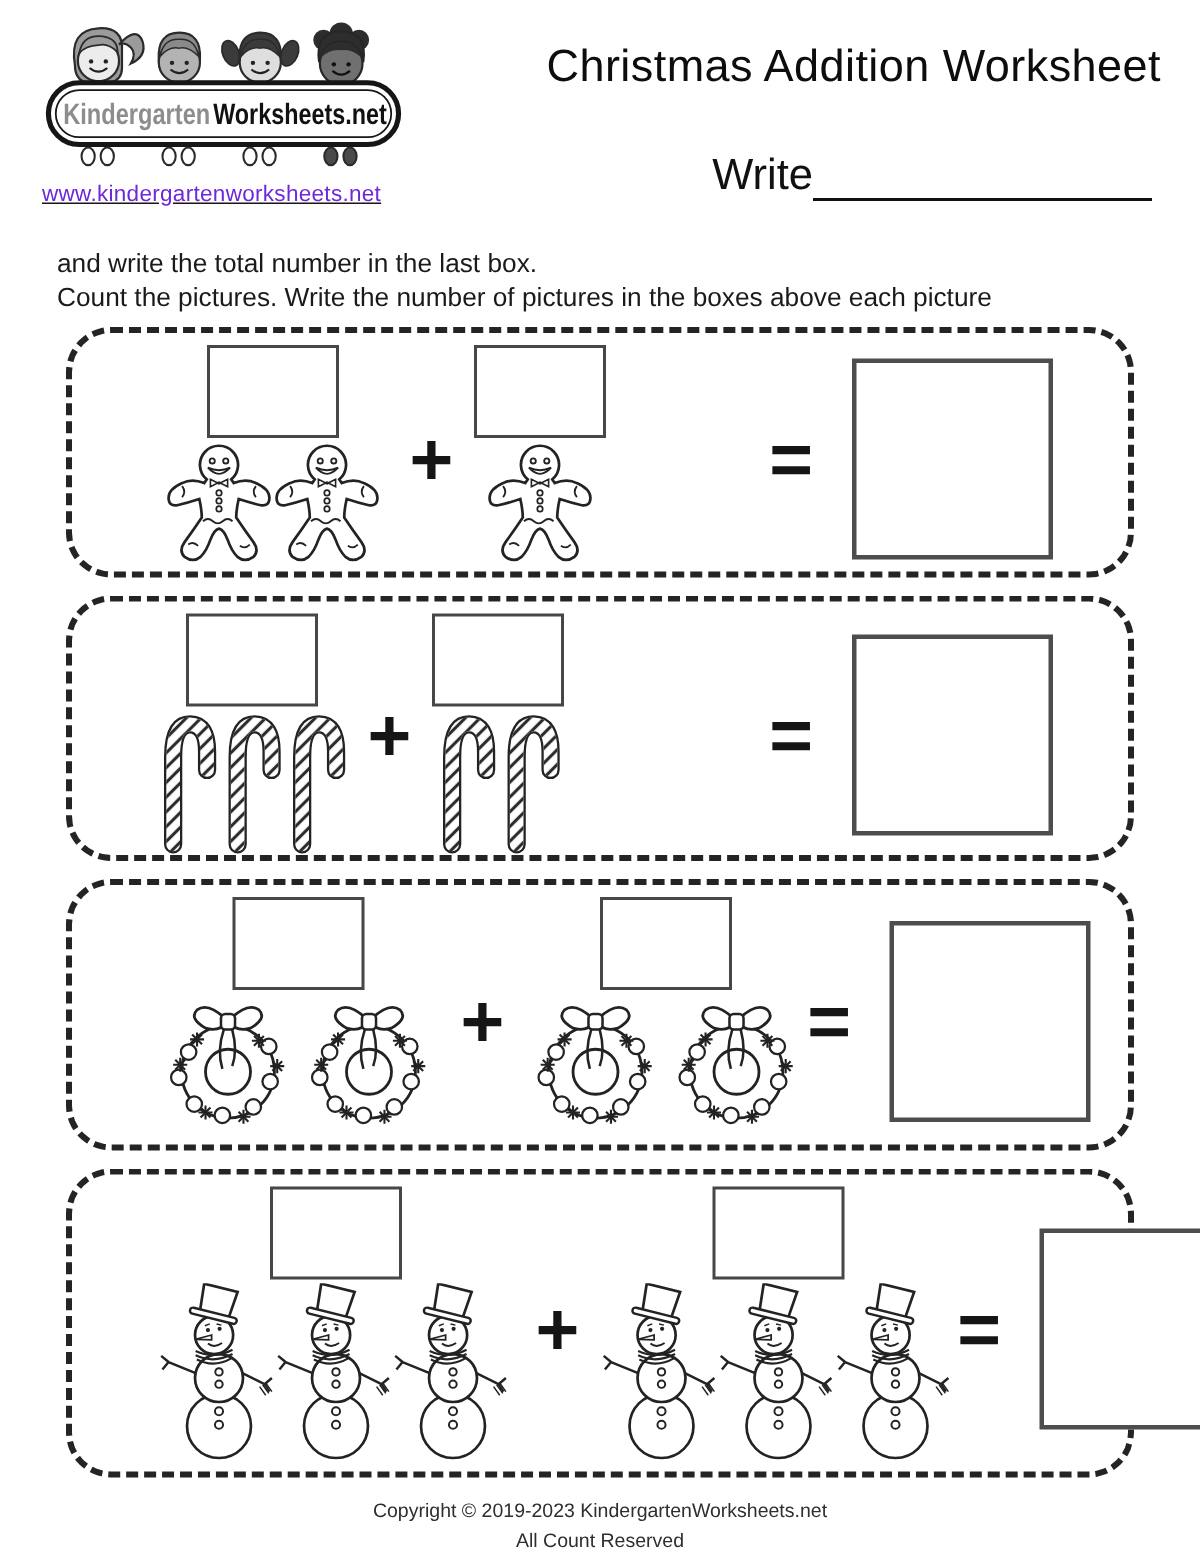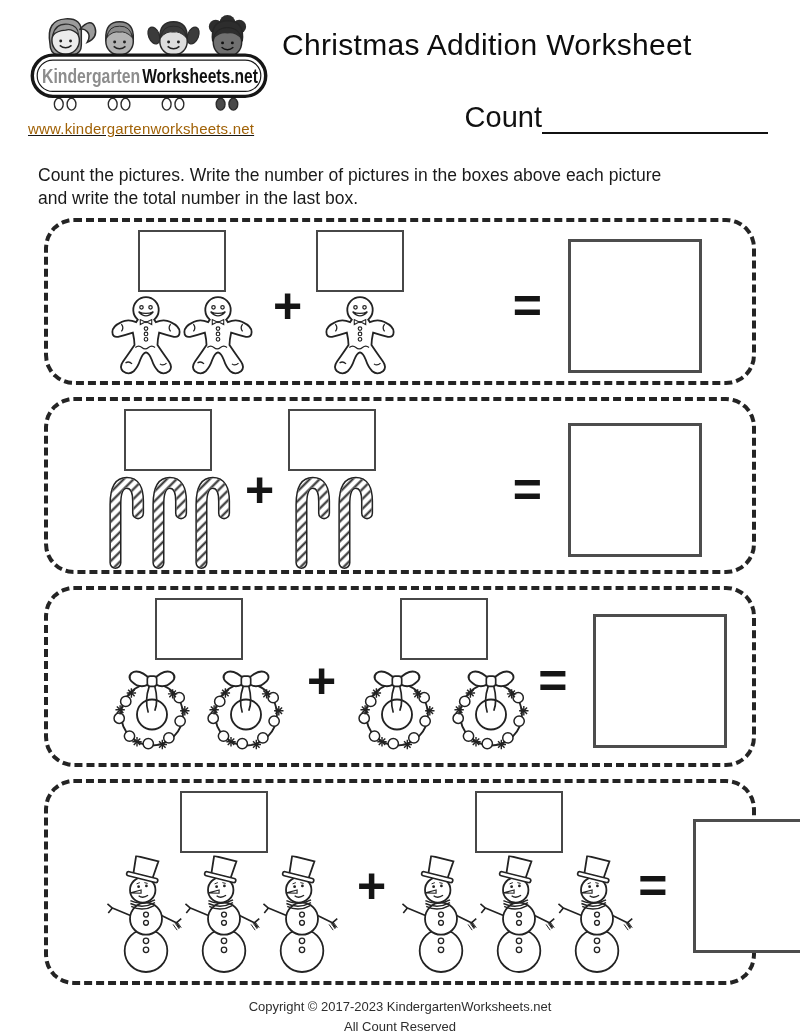--- a/index.html
+++ b/index.html
@@ -10,23 +10,23 @@
     height: 1035px;
     background: #fff;
     font-family: "Liberation Sans", sans-serif;
     color: #161616;
     overflow: hidden;
   }
 
   
   .header { display: flex; height: 150px; padding: 12px 26px 0 26px; }
   .logo-wrap { width: 256px; flex: none; text-decoration: underline; }
-  .site-url { color: #a16207; font-size: 15px; margin: 2px 0 0 2px; letter-spacing: .2px; }
+  .site-url { color: #6d28d9; font-size: 15px; margin: 2px 0 0 2px; letter-spacing: .2px; }
   .head-right { flex: 1; padding-top: 16px; }
-  .title { text-align: left; font-size: 30px; font-weight: 500; color: #0d0d0d; letter-spacing: .3px; }
+  .title { text-align: right; font-size: 30px; font-weight: 500; color: #0d0d0d; letter-spacing: .3px; }
   .name-row { display: flex; justify-content: flex-end; align-items: flex-end; margin-top: 38px; padding-right: 6px; }
   .name-label { font-size: 29px; color: #111; }
   .name-line { width: 226px; height: 34px; border-bottom: 2.5px solid #111; }
 
   
   .instructions { margin: 14px 36px 0 38px; font-size: 17.5px; line-height: 1.32; color: #1a1a1a; }
 
   
   .problems { margin: 8px 44px 0 44px; }
   .panel {
@@ -254,29 +254,29 @@
         <rect x="11" y="49" width="228" height="32" rx="16" fill="none" stroke="#161616" stroke-width="1.2"></rect>
         <text x="16" y="72" font-size="20" font-weight="bold" fill="#8d8d8d" textLength="100" lengthAdjust="spacingAndGlyphs">Kindergarten</text>
         <text x="118" y="72" font-size="20" font-weight="bold" fill="#111" textLength="118" lengthAdjust="spacingAndGlyphs">Worksheets.net</text>
       </svg>
       <div class="site-url">www.kindergartenworksheets.net</div>
     </div>
 
     <div class="head-right">
       <div class="title">Christmas Addition Worksheet</div>
       <div class="name-row">
-        <span class="name-label">Count</span>
+        <span class="name-label">Write</span>
         <span class="name-line"></span>
       </div>
     </div>
   </div>
 
   <div class="instructions">
+    <div>and write the total number in the last box.</div>
     <div>Count the pictures. Write the number of pictures in the boxes above each picture</div>
-    <div>and write the total number in the last box.</div>
   </div>
 
   <div class="problems" id="problems">
   <div class="panel row-gingerbread-man">
     <div class="addend">
       <div class="count-box"></div>
       <div class="pics">
             <svg class="pic" viewBox="0 0 100 100">
               <use href="#icon-gingerbread-man"></use>
             </svg>
@@ -386,17 +386,17 @@
               <use href="#icon-snowman"></use>
             </svg>
           </div>
     </div>
     <div class="op equals">=</div>
     <div class="answer-box"></div>
   </div>
 </div>
 
   <div class="footer">
-    <div>Copyright © 2017-2023 KindergartenWorksheets.net</div>
+    <div>Copyright © 2019-2023 KindergartenWorksheets.net</div>
     <div>All Count Reserved</div>
   </div>
 
 </div>
 
 </body></html>

